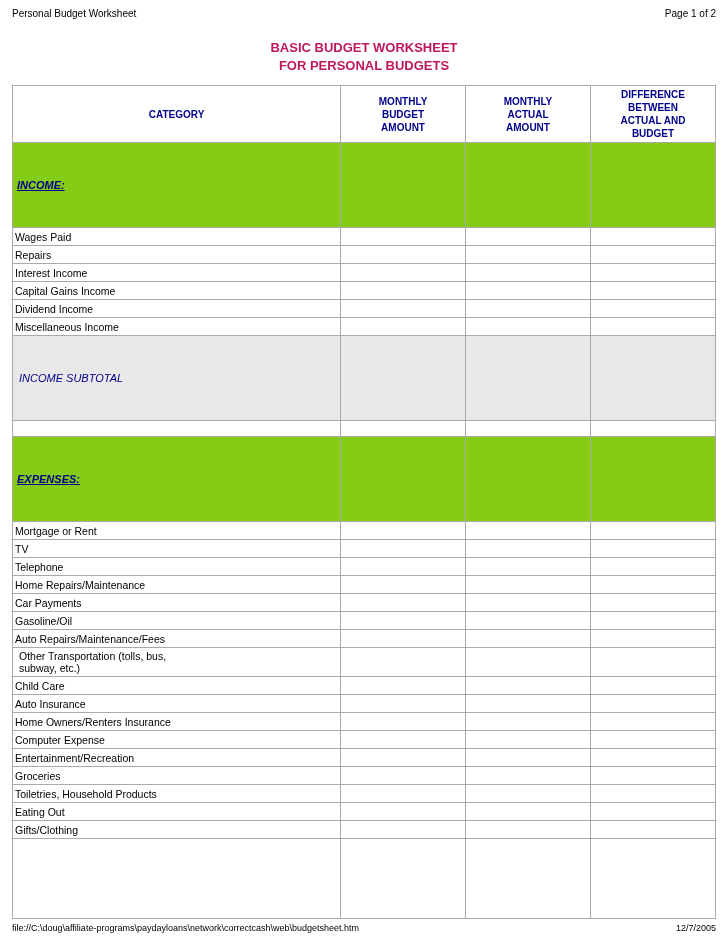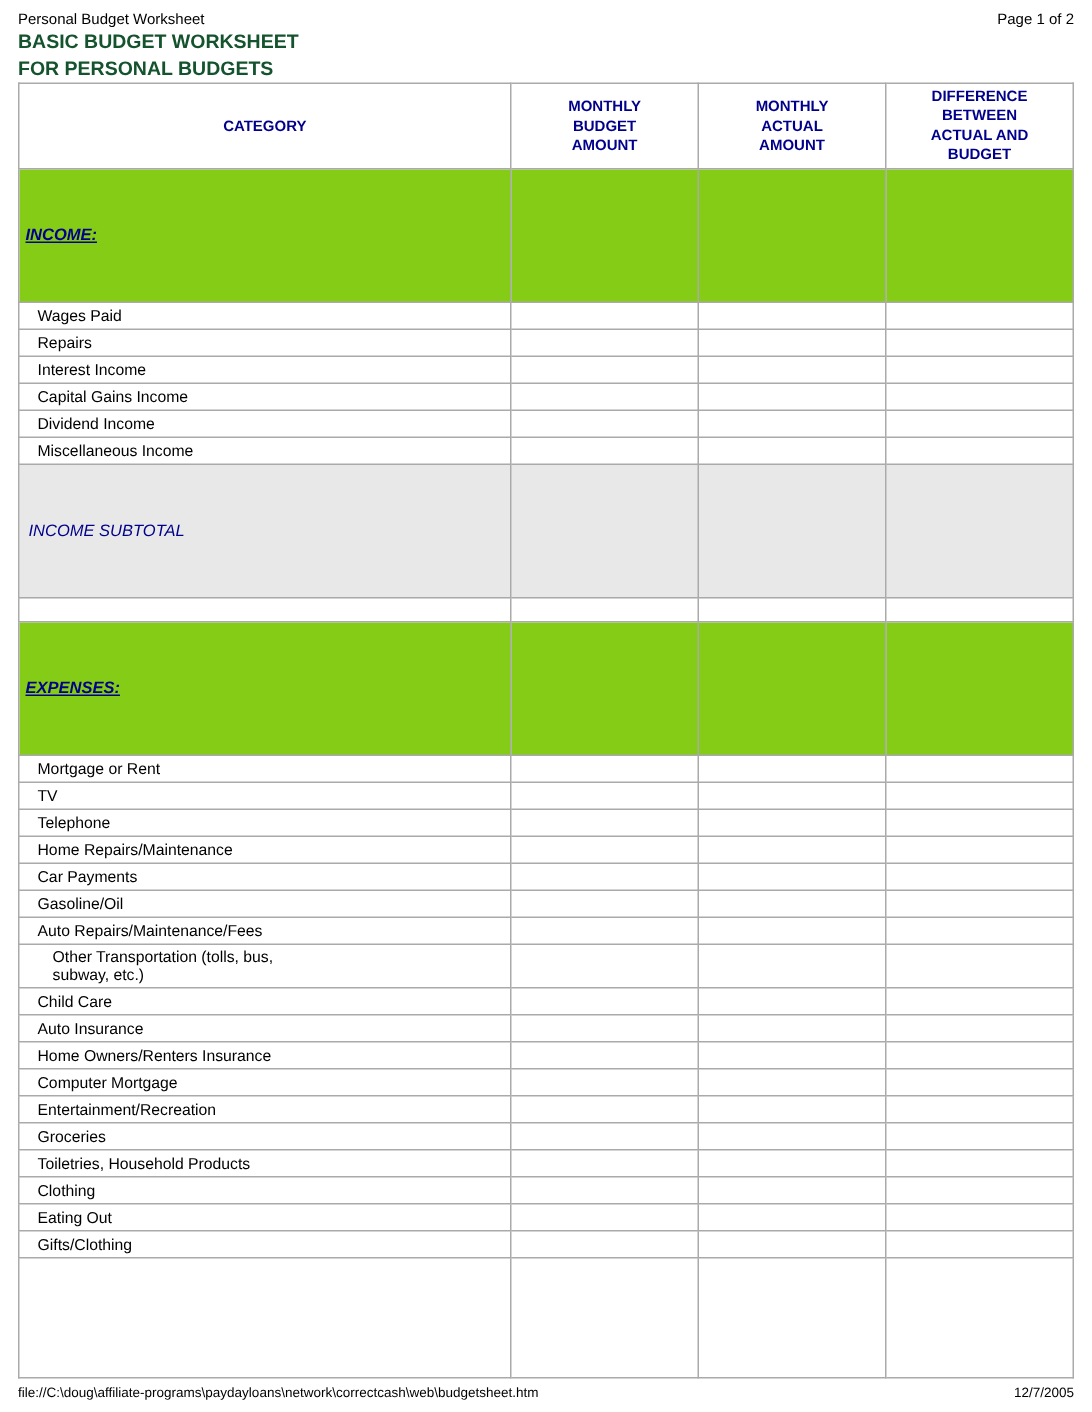--- a/index.html
+++ b/index.html
@@ -16,28 +16,29 @@
       min-height: 941px;
       background: #fff;
       padding: 8px 12px;
       display: flex;
       flex-direction: column;
     }
     .top-bar {
       display: flex;
       justify-content: space-between;
       font-size: 10px;
-      margin-bottom: 0;
+      margin-bottom: 20px;
       color: #000;
     }
     .main-title {
-      color: #14532d;
+      text-align: center;
+      color: #be185d;
       font-weight: bold;
       font-size: 13px;
-      margin-bottom: 0;
+      margin-bottom: 10px;
       line-height: 1.4;
     }
     .worksheet-table {
       width: 100%;
       border-collapse: collapse;
       border: 1.5px solid #888;
       flex: 1;
     }
     .worksheet-table th, .worksheet-table td {
       border: 1px solid #aaa;
@@ -74,29 +75,29 @@
     .blank-row td {
       height: 16px;
       background: #fff;
     }
     .data-row td {
       height: 18px;
       font-size: 10.5px;
       color: #000;
     }
     .data-row td:first-child {
-      padding-left: 12px;
+      padding-left: 2px;
     }
     .tall-row td {
       height: 28px;
       font-size: 10.5px;
       color: #000;
     }
     .tall-row td:first-child {
-      padding-left: 22px;
+      padding-left: 6px;
     }
     .footer-bar {
       display: flex;
       justify-content: space-between;
       font-size: 9px;
       margin-top: 4px;
       color: #000;
     }
   </style>
 </head>
@@ -245,45 +246,39 @@
           <td></td>
           <td></td>
         </tr>
         <tr class="data-row">
           <td>Home Owners/Renters Insurance</td>
           <td></td>
           <td></td>
           <td></td>
         </tr>
         <tr class="data-row">
-          <td>Computer Mortgage</td>
+          <td>Computer Expense</td>
           <td></td>
           <td></td>
           <td></td>
         </tr>
         <tr class="data-row">
           <td>Entertainment/Recreation</td>
           <td></td>
           <td></td>
           <td></td>
         </tr>
         <tr class="data-row">
           <td>Groceries</td>
           <td></td>
           <td></td>
           <td></td>
         </tr>
         <tr class="data-row">
           <td>Toiletries, Household Products</td>
-          <td></td>
-          <td></td>
-          <td></td>
-        </tr>
-        <tr class="data-row">
-          <td>Clothing</td>
           <td></td>
           <td></td>
           <td></td>
         </tr>
         <tr class="data-row">
           <td>Eating Out</td>
           <td></td>
           <td></td>
           <td></td>
         </tr>

